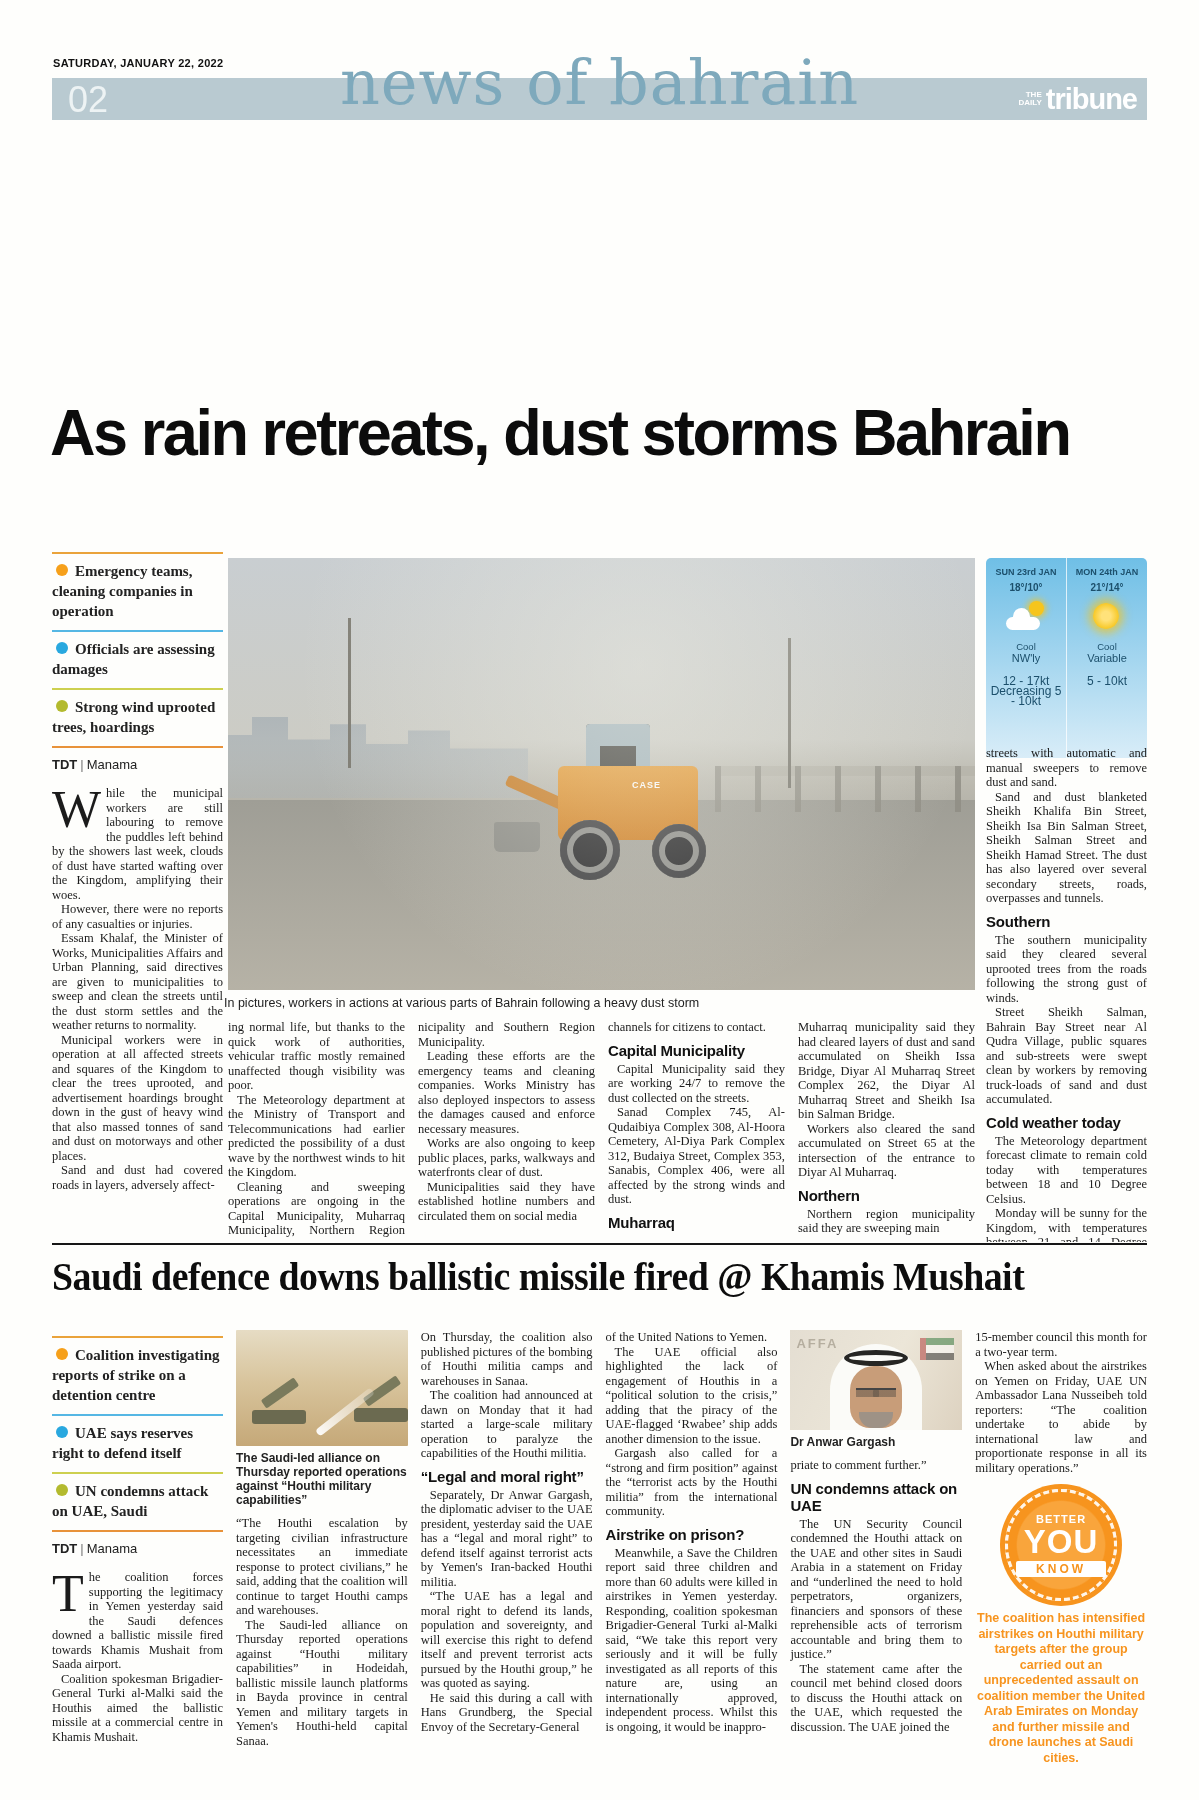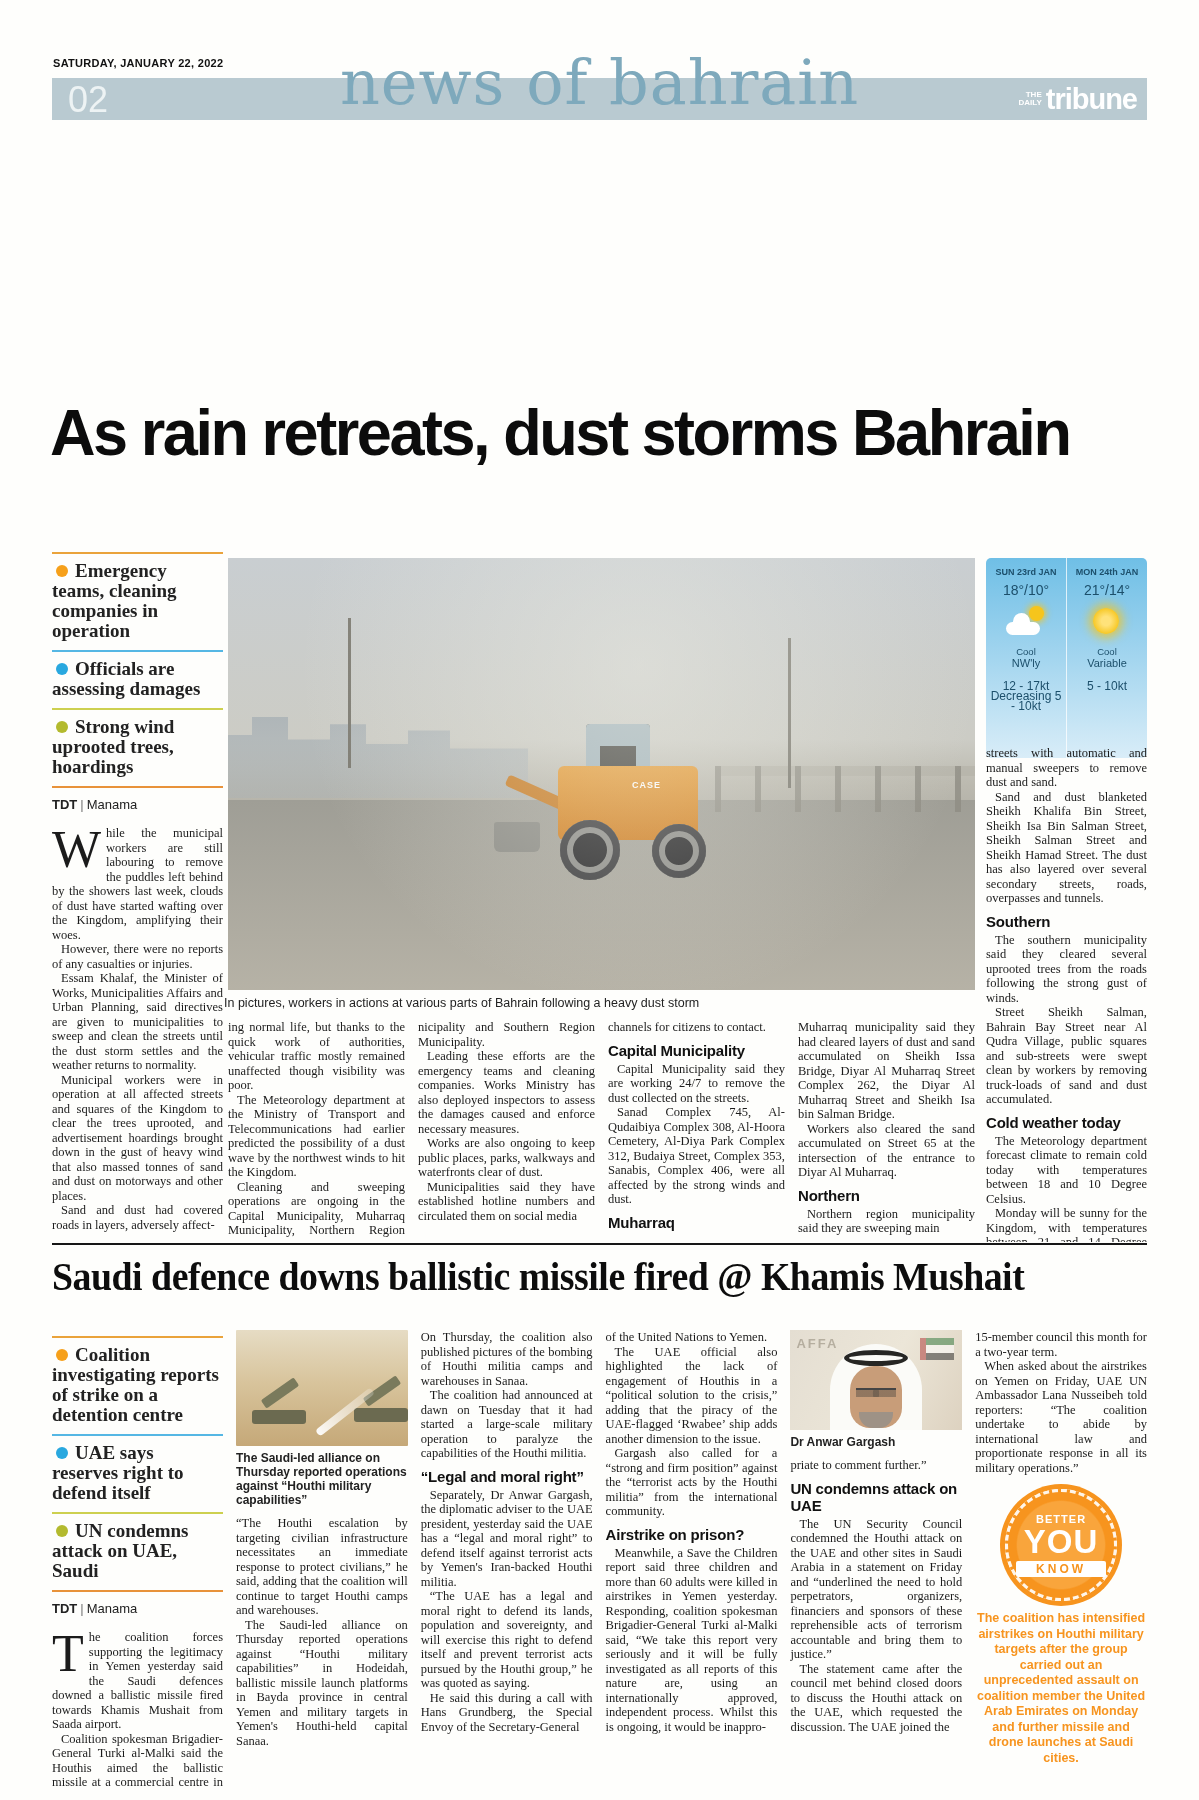--- a/index.html
+++ b/index.html
@@ -59,21 +59,21 @@
   
   .headline1 { position:absolute; left:50px; top:396px; width:1100px;
      font-family:"Liberation Sans",sans-serif; font-weight:700; font-size:64px;
      letter-spacing:-2.5px; white-space:nowrap; color:#0c0c0c;
      transform:scaleX(.985); transform-origin:left center; }
 
   
   .rule { height:2px; margin:6px 0; }
   .r-orange { background:#eaa33b; } .r-blue { background:#55b7e4; }
   .r-olive { background:#cdd04f; } .r-orange2 { background:#e8923a; }
-  .bullet-item { font-size:19px; line-height:20px; font-weight:700; margin:7px 0 9px; color:#222; }
+  .bullet-item { font-size:15px; line-height:20px; font-weight:700; margin:7px 0 9px; color:#222; }
   .dot { display:inline-block; width:12px; height:12px; border-radius:50%; margin:0 7px 0 4px; }
   .d-orange { background:#f6a01a; } .d-blue { background:#29a8df; } .d-olive { background:#b3ba2e; }
   .byline { margin:9px 0 14px; font-family:"Liberation Sans",sans-serif; font-size:13px; color:#222; }
   .byline .tag { font-weight:700; } .byline .sep { color:#777; padding:0 3px; }
   .bodycopy p { font-size:12.5px; line-height:14.5px; text-align:justify; text-indent:9px; margin:0; }
   .bodycopy p.noindent { text-indent:0; }
   .bodycopy h4 { font-family:"Liberation Sans",sans-serif; font-size:15px; line-height:17px;
                  margin:7px 0 3px; letter-spacing:-.2px; color:#111; }
   .dropcap { float:left; font-size:52px; line-height:42px; padding:3px 5px 0 0; font-weight:400; }
 
@@ -117,21 +117,21 @@
   .s1-bottom .col { flex:1; }
 
   
   .weather { position:absolute; left:986px; top:558px; width:161px; height:200px; border-radius:5px;
      overflow:hidden; display:flex;
      background:linear-gradient(180deg,#6fbfe6 0%,#9ed3ee 45%,#d9edf8 100%); }
   .wday { flex:1; padding:9px 4px; text-align:center; font-family:"Liberation Sans",sans-serif;
           color:#1c4f6b; }
   .wday + .wday { border-left:1px solid rgba(255,255,255,.75); }
   .w-label { font-weight:700; font-size:9px; }
-  .w-temp { font-weight:400; font-size:14px; margin-top:5px;text-align:center; }
+  .w-temp { font-weight:700; font-size:10px; margin-top:5px;text-align:center; }
   .w-icon { position:relative; width:40px; height:32px; margin:8px auto 0; }
   .icon-sun { position:absolute; left:6px; top:2px; width:26px; height:26px; border-radius:50%;
      background:radial-gradient(circle,#ffe27a 25%,#f6c51c 75%);
      box-shadow:0 0 10px 4px rgba(246,197,28,.75); }
   .cs-sun { position:absolute; right:2px; top:0; width:15px; height:15px; border-radius:50%;
      background:#f6c51c; box-shadow:0 0 6px 2px rgba(246,197,28,.8); }
   .cs-cloud { position:absolute; left:0; bottom:3px; width:34px; height:13px; background:#fff; border-radius:10px; }
   .cs-cloud::before { content:""; position:absolute; left:7px; top:-9px; width:17px; height:17px;
      border-radius:50%; background:#fff; }
   .w-cond { font-size:9.5px; margin-top:8px; }
@@ -332,21 +332,21 @@
         <div class="launcher l2"></div>
         <div class="streak"></div>
       </div>
       <div class="pcaption">The Saudi-led alliance on Thursday reported operations against “Houthi military capabilities”</div>
       <p class="noindent">“The Houthi escalation by targeting civilian infrastructure necessitates an immediate response to protect civilians,” he said, adding that the coalition will continue to target Houthi camps and warehouses.</p>
       <p>The Saudi-led alliance on Thursday reported operations against “Houthi military capabilities” in Hodeidah, ballistic missile launch platforms in Bayda province in central Yemen and military targets in Yemen's Houthi-held capital Sanaa.</p>
     </div>
 
     <div class="col bodycopy">
       <p class="noindent">On Thursday, the coalition also published pictures of the bombing of Houthi militia camps and warehouses in Sanaa.</p>
-      <p>The coalition had announced at dawn on Tuesday that it had started a large-scale military operation to paralyze the capabilities of the Houthi militia.</p>
+      <p>The coalition had announced at dawn on Monday that it had started a large-scale military operation to paralyze the capabilities of the Houthi militia.</p>
       <h4>“Legal and moral right”</h4>
       <p>Separately, Dr Anwar Gargash, the diplomatic adviser to the UAE president, yesterday said the UAE has a “legal and moral right” to defend itself against terrorist acts by Yemen's Iran-backed Houthi militia.</p>
       <p>“The UAE has a legal and moral right to defend its lands, population and sovereignty, and will exercise this right to defend itself and prevent terrorist acts pursued by the Houthi group,” he was quoted as saying.</p>
       <p>He said this during a call with Hans Grundberg, the Special Envoy of the Secretary-General</p>
     </div>
 
     <div class="col bodycopy">
       <p class="noindent">of the United Nations to Yemen.</p>
       <p>The UAE official also highlighted the lack of engagement of Houthis in a “political solution to the crisis,” adding that the piracy of the UAE-flagged ‘Rwabee’ ship adds another dimension to the issue.</p>
       <p>Gargash also called for a “strong and firm position” against the “terrorist acts by the Houthi militia” from the international community.</p>

